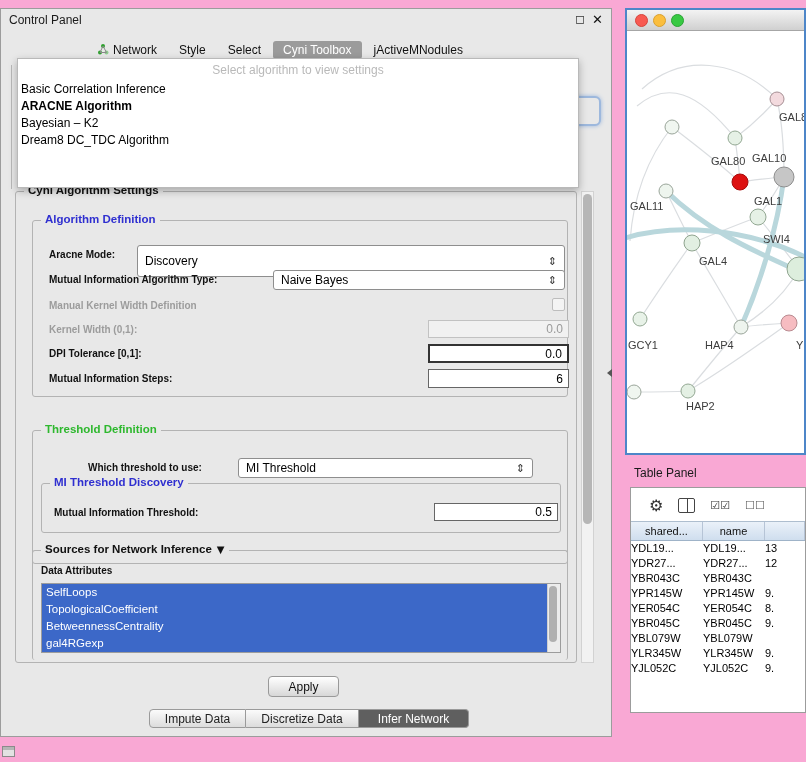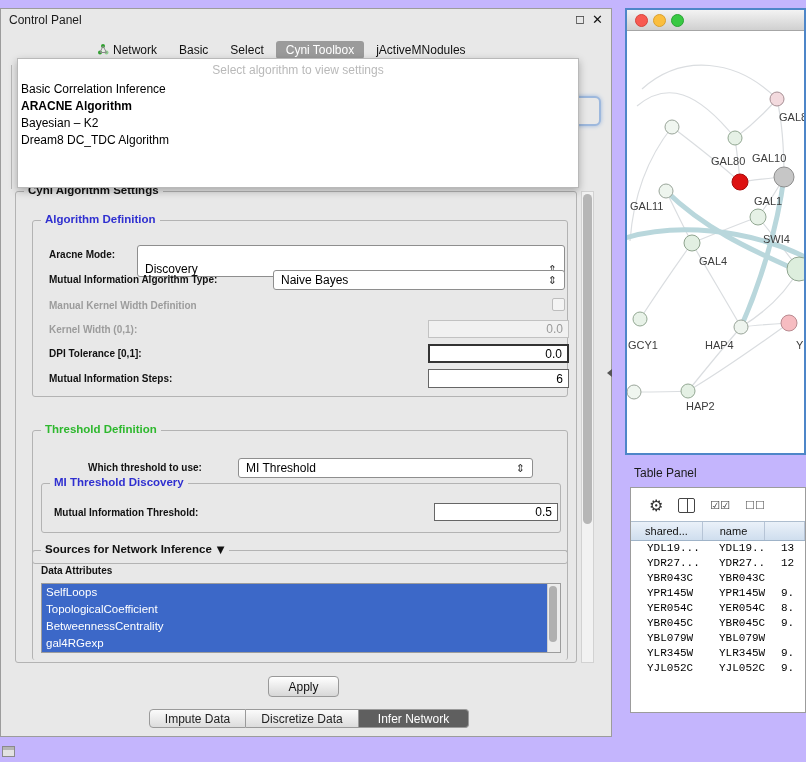--- a/index.html
+++ b/index.html
@@ -1,16 +1,16 @@
 <!DOCTYPE html>
 <html><head>
 <meta charset="utf-8">
 <style>
   html,body{margin:0;padding:0;}
-  .screen{position:relative;width:806px;height:762px;background:#c4b5fd;font-family:"Liberation Sans",sans-serif;overflow:hidden;}
+  .screen{position:relative;width:806px;height:762px;background:#f9a8d4;font-family:"Liberation Sans",sans-serif;overflow:hidden;}
   .abs{position:absolute;box-sizing:border-box;}
   .win{background:#e8e8e8;border:1px solid #9c9c9c;}
   .titletext{font-size:12px;color:#1a1a1a;}
   .glyph{font-family:"DejaVu Sans",sans-serif;}
   
   .tab{display:inline-flex;align-items:center;gap:4px;font-size:12px;padding:2px 10px;color:#111;border-radius:3px;white-space:nowrap;}
   .tab.sel{background:#9b9b9b;color:#fff;}
   
   .dd{background:#fff;border:1px solid #b9b9b9;box-shadow:0 3px 8px rgba(0,0,0,.28);z-index:20;}
   .dd-prompt{color:#b9b9b9;text-align:center;font-size:12px;height:22px;line-height:22px;}
@@ -46,21 +46,21 @@
   .netwin{border:2px solid #4e86c8;background:#fff;overflow:hidden;}
   .nettitle{height:20px;background:linear-gradient(#f3f3f3,#d0d0d0);border-bottom:1px solid #a6a6a6;display:flex;align-items:center;padding-left:8px;gap:5px;}
   .light{width:11px;height:11px;border-radius:50%;display:inline-block;}
   .nlabel{font-family:"Liberation Sans",sans-serif;font-size:11px;fill:#3c3c3c;}
   
   .tblwin{background:#fff;border:1px solid #9c9c9c;overflow:hidden;}
   .tbar{display:flex;align-items:center;gap:15px;padding:8px 0 6px 18px;}
   .thead{display:flex;background:linear-gradient(#eaf1f9,#cfdeee);border-top:1px solid #aebecf;border-bottom:1px solid #9fb3c8;}
   .th{font-size:11px;height:18px;line-height:18px;border-right:1px solid #b6c4d6;text-align:center;box-sizing:border-box;color:#111;}
   .trow{display:flex;height:15px;line-height:15px;font-size:11px;color:#000;}
-  .td{box-sizing:border-box;padding-left:16px;white-space:nowrap;overflow:hidden;font-family:Liberation Mono, monospace;}
+  .td{box-sizing:border-box;padding-left:0;white-space:nowrap;overflow:hidden;}
   .c0{width:72px;} .c1{width:62px;} .c2{flex:1;}
   .colicon{width:15px;height:13px;border:1.5px solid #444;border-radius:2px;position:relative;background:#fff;}
   .colicon:before{content:"";position:absolute;left:50%;top:0;bottom:0;border-left:1.5px solid #444;}
   .tri-left{width:0;height:0;border-top:4px solid transparent;border-bottom:4px solid transparent;border-right:5px solid #555;}
   .miniwin{width:13px;height:11px;border:1px solid #8a8a8a;background:#e2e2e2;}
   .miniwin:before{content:"";display:block;height:3px;background:#b5b5b5;}
 </style>
 </head>
 <body>
 
@@ -78,21 +78,21 @@
         <span class="tab">
           <span><svg width="12" height="12">
               <circle cx="3" cy="9.5" r="2" fill="#2da02d"></circle>
               <circle cx="9.5" cy="9.5" r="2" fill="#8fce8f"></circle>
               <circle cx="6" cy="3" r="2" fill="#2da02d"></circle>
               <path d="M3 9.5L6 3L9.5 9.5Z" stroke="#8a8a8a" fill="none"></path>
             </svg></span>
           <span>Network</span>
         </span>
         <span class="tab">
-          <span>Basic</span>
+          <span>Style</span>
         </span>
         <span class="tab">
           <span>Select</span>
         </span>
         <span class="tab sel">
           <span>Cyni Toolbox</span>
         </span>
         <span class="tab">
           <span>jActiveMNodules</span>
         </span>
@@ -112,21 +112,21 @@
         </div>
     </div>
 
     <div class="abs groupbox" style="left:14px;top:182px;width:562px;height:472px;">
       <span class="gtitle">Cyni Algorithm Settings</span>
 
       <div class="abs groupbox" style="left:16px;top:28px;width:536px;height:177px;">
         <span class="gtitle blue">Algorithm Definition</span>
 
         <span class="abs lbl" style="left:16px;top:28px;">Aracne Mode:</span>
-        <div class="abs combo" style="left:104px;top:24px;width:428px;height:32px;align-items:flex-end;">
+        <div class="abs combo" style="left:104px;top:24px;width:428px;height:32px;">
           <span>Discovery</span>
           <span class="arr glyph">⇕</span>
         </div>
 
         <span class="abs lbl" style="left:16px;top:53px;">Mutual Information Algorithm Type:</span>
         <div class="abs combo" style="left:240px;top:49px;width:292px;height:20px;">
           <span>Naive Bayes</span>
           <span class="arr glyph">⇕</span>
         </div>
 

